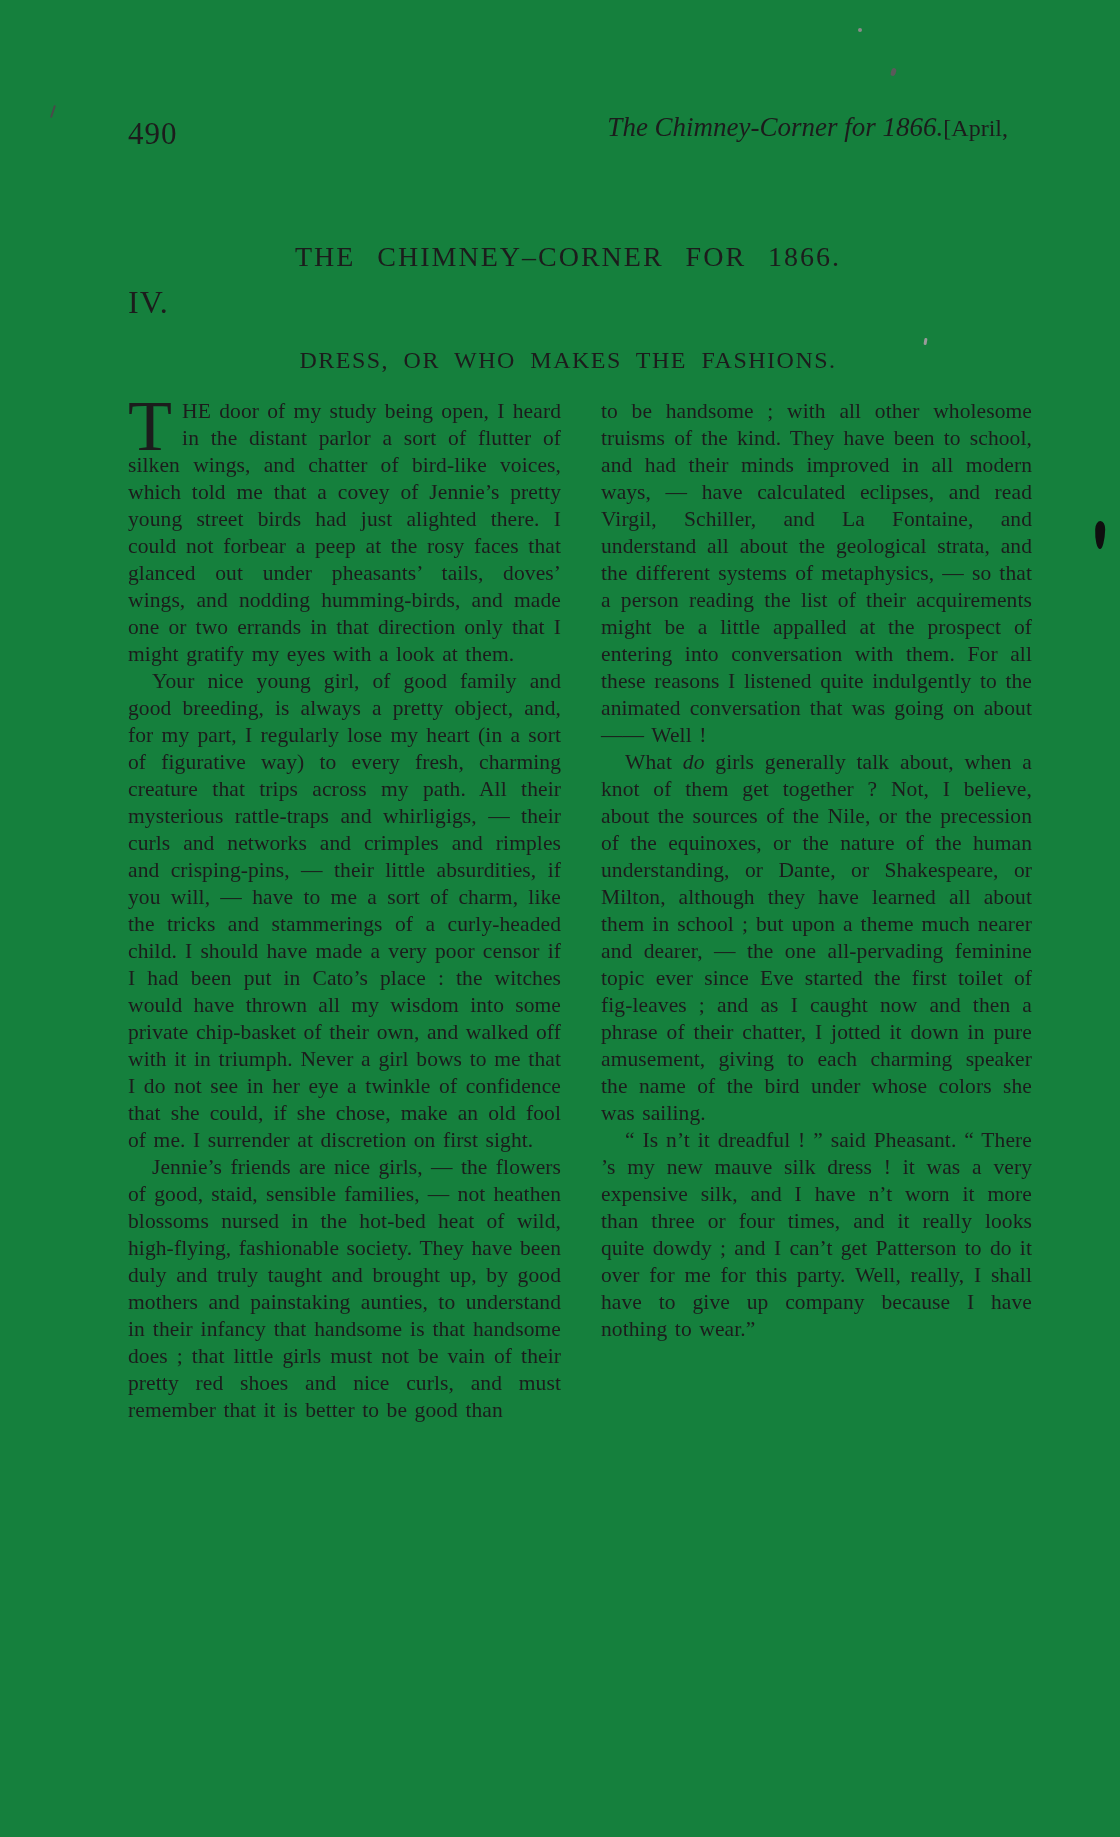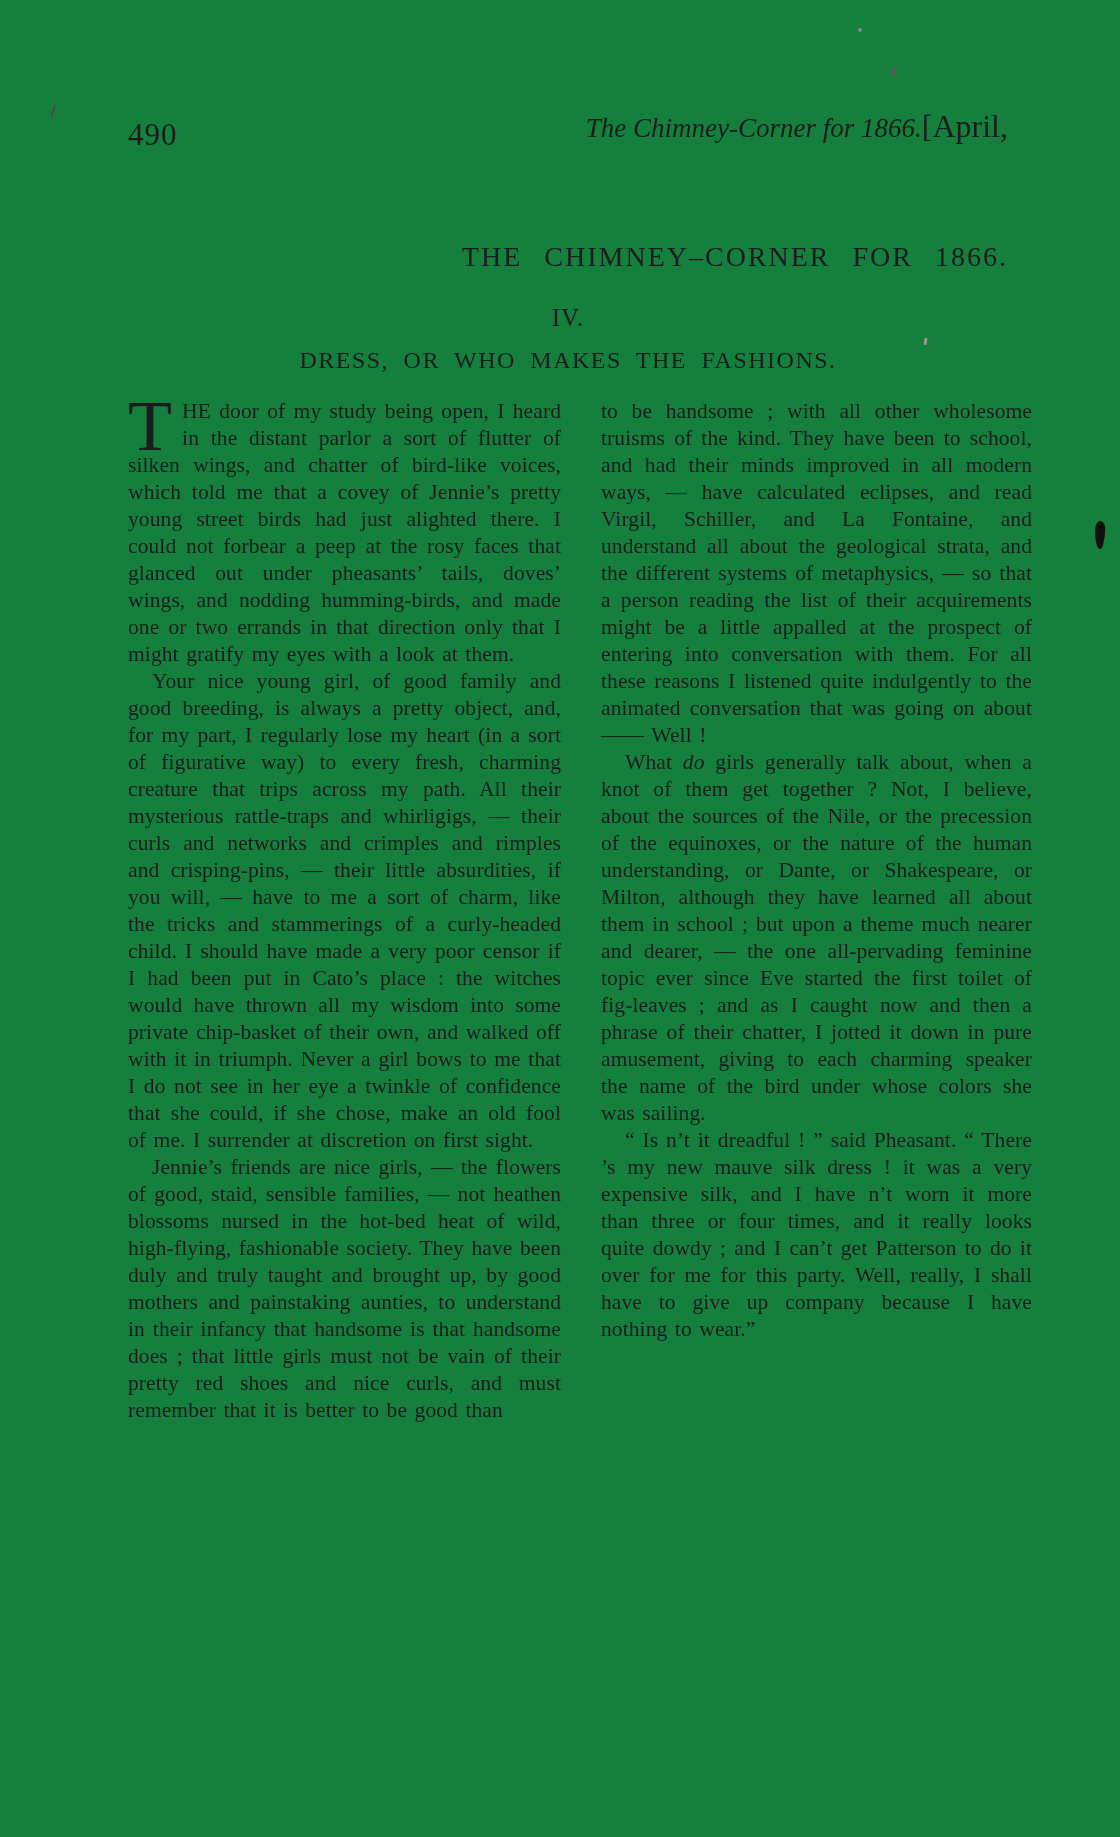--- a/index.html
+++ b/index.html
@@ -10,29 +10,29 @@
     font-family:"Liberation Serif","DejaVu Serif",serif;
     color:#1c1c1c;
     overflow:hidden;
   }
   .running-header{
     position:absolute;top:108px;left:128px;width:880px;
     display:flex;align-items:baseline;
   }
   .pageno{font-size:31px;transform:translateY(8px);letter-spacing:1px;}
   .run-title{flex:1;text-align:right;font-style:italic;font-size:27px;}
-  .issue{font-size:32px;}
+  .issue{font-size:24px;}
   .article-title{
     position:absolute;top:241px;left:128px;width:880px;margin:0;
-    text-align:right;font-size:28px;font-weight:normal;
+    text-align:center;font-size:28px;font-weight:normal;
     letter-spacing:2px;word-spacing:13px;
   }
   .section-no{
-    position:absolute;top:304px;left:128px;width:880px;
-    text-align:center;font-size:25px;letter-spacing:1px;
+    position:absolute;top:284px;left:128px;width:880px;
+    font-size:32px;letter-spacing:1px;
   }
   .chapter-title{
     position:absolute;top:347px;left:128px;width:880px;margin:0;
     text-align:center;font-size:24px;font-weight:normal;
     letter-spacing:1.5px;word-spacing:7px;
   }
   .col{
     position:absolute;top:398px;
     text-align:justify;
     font-size:21.5px;line-height:27px;

